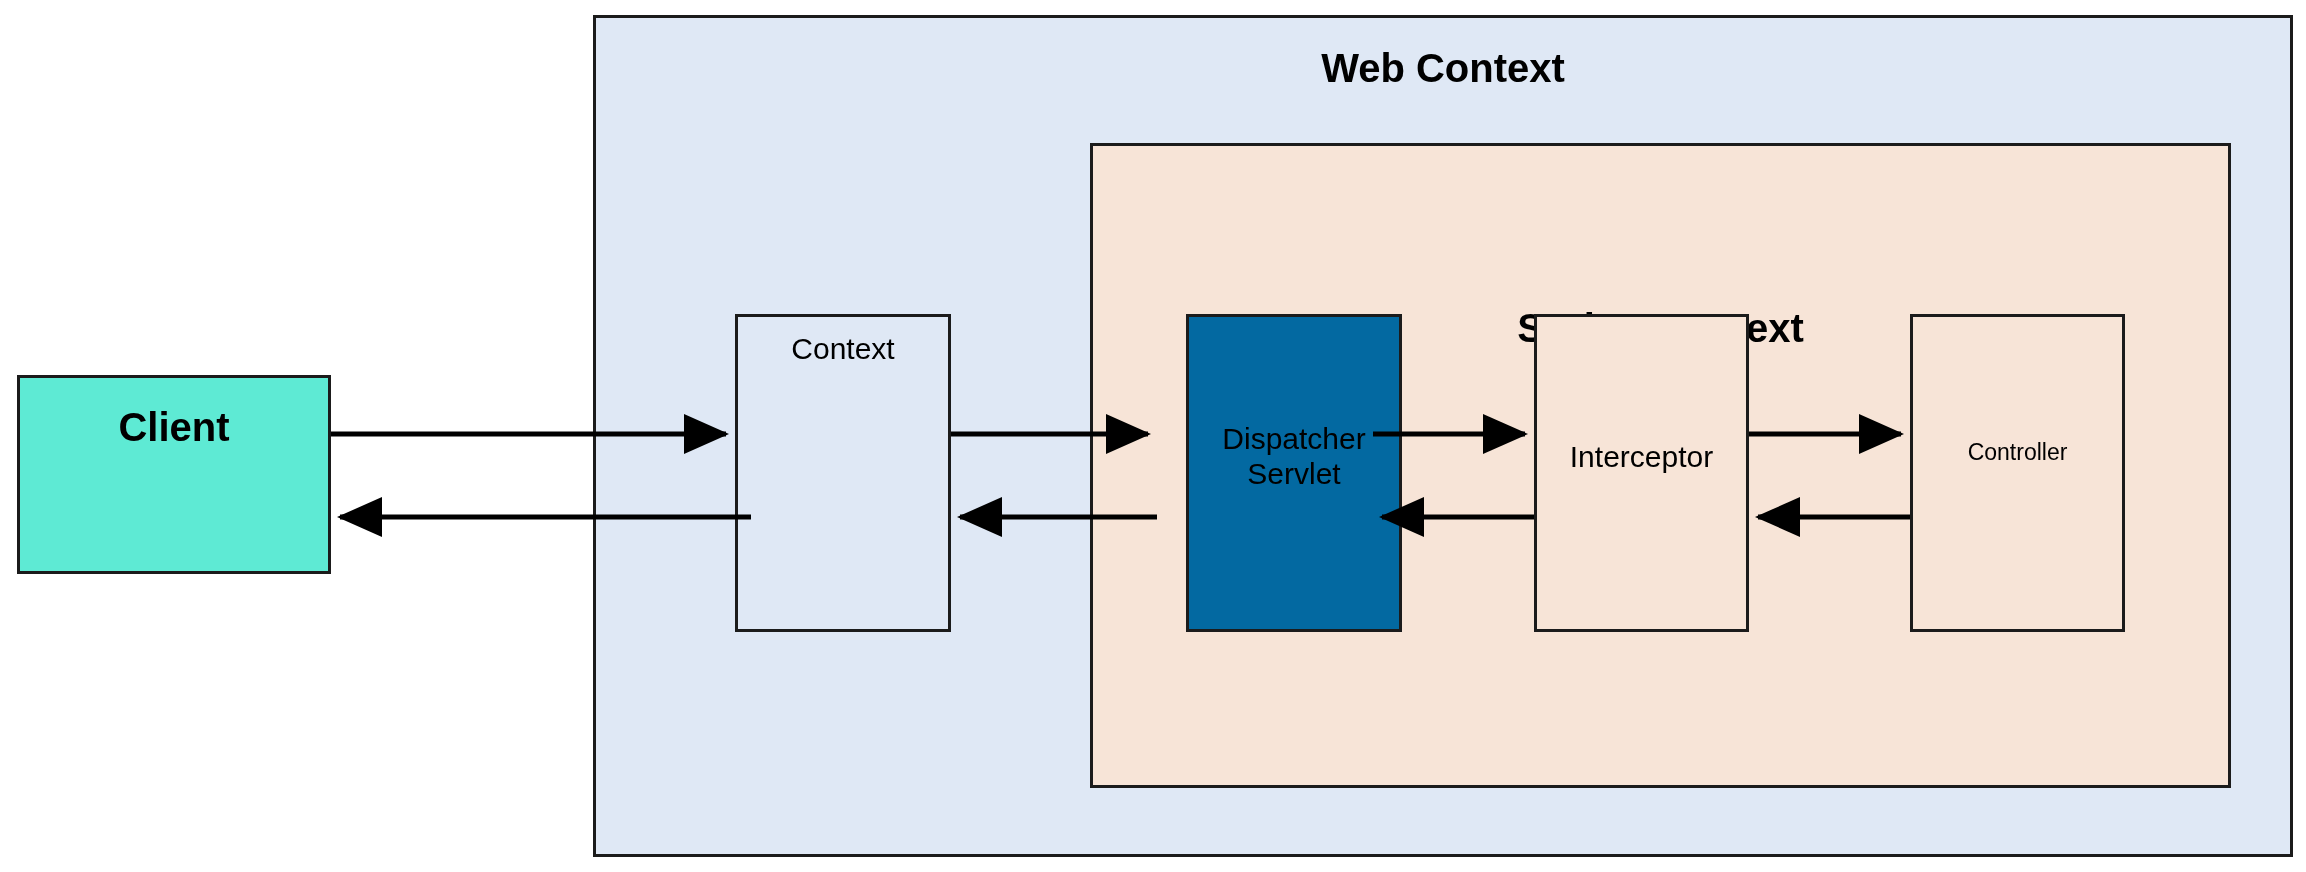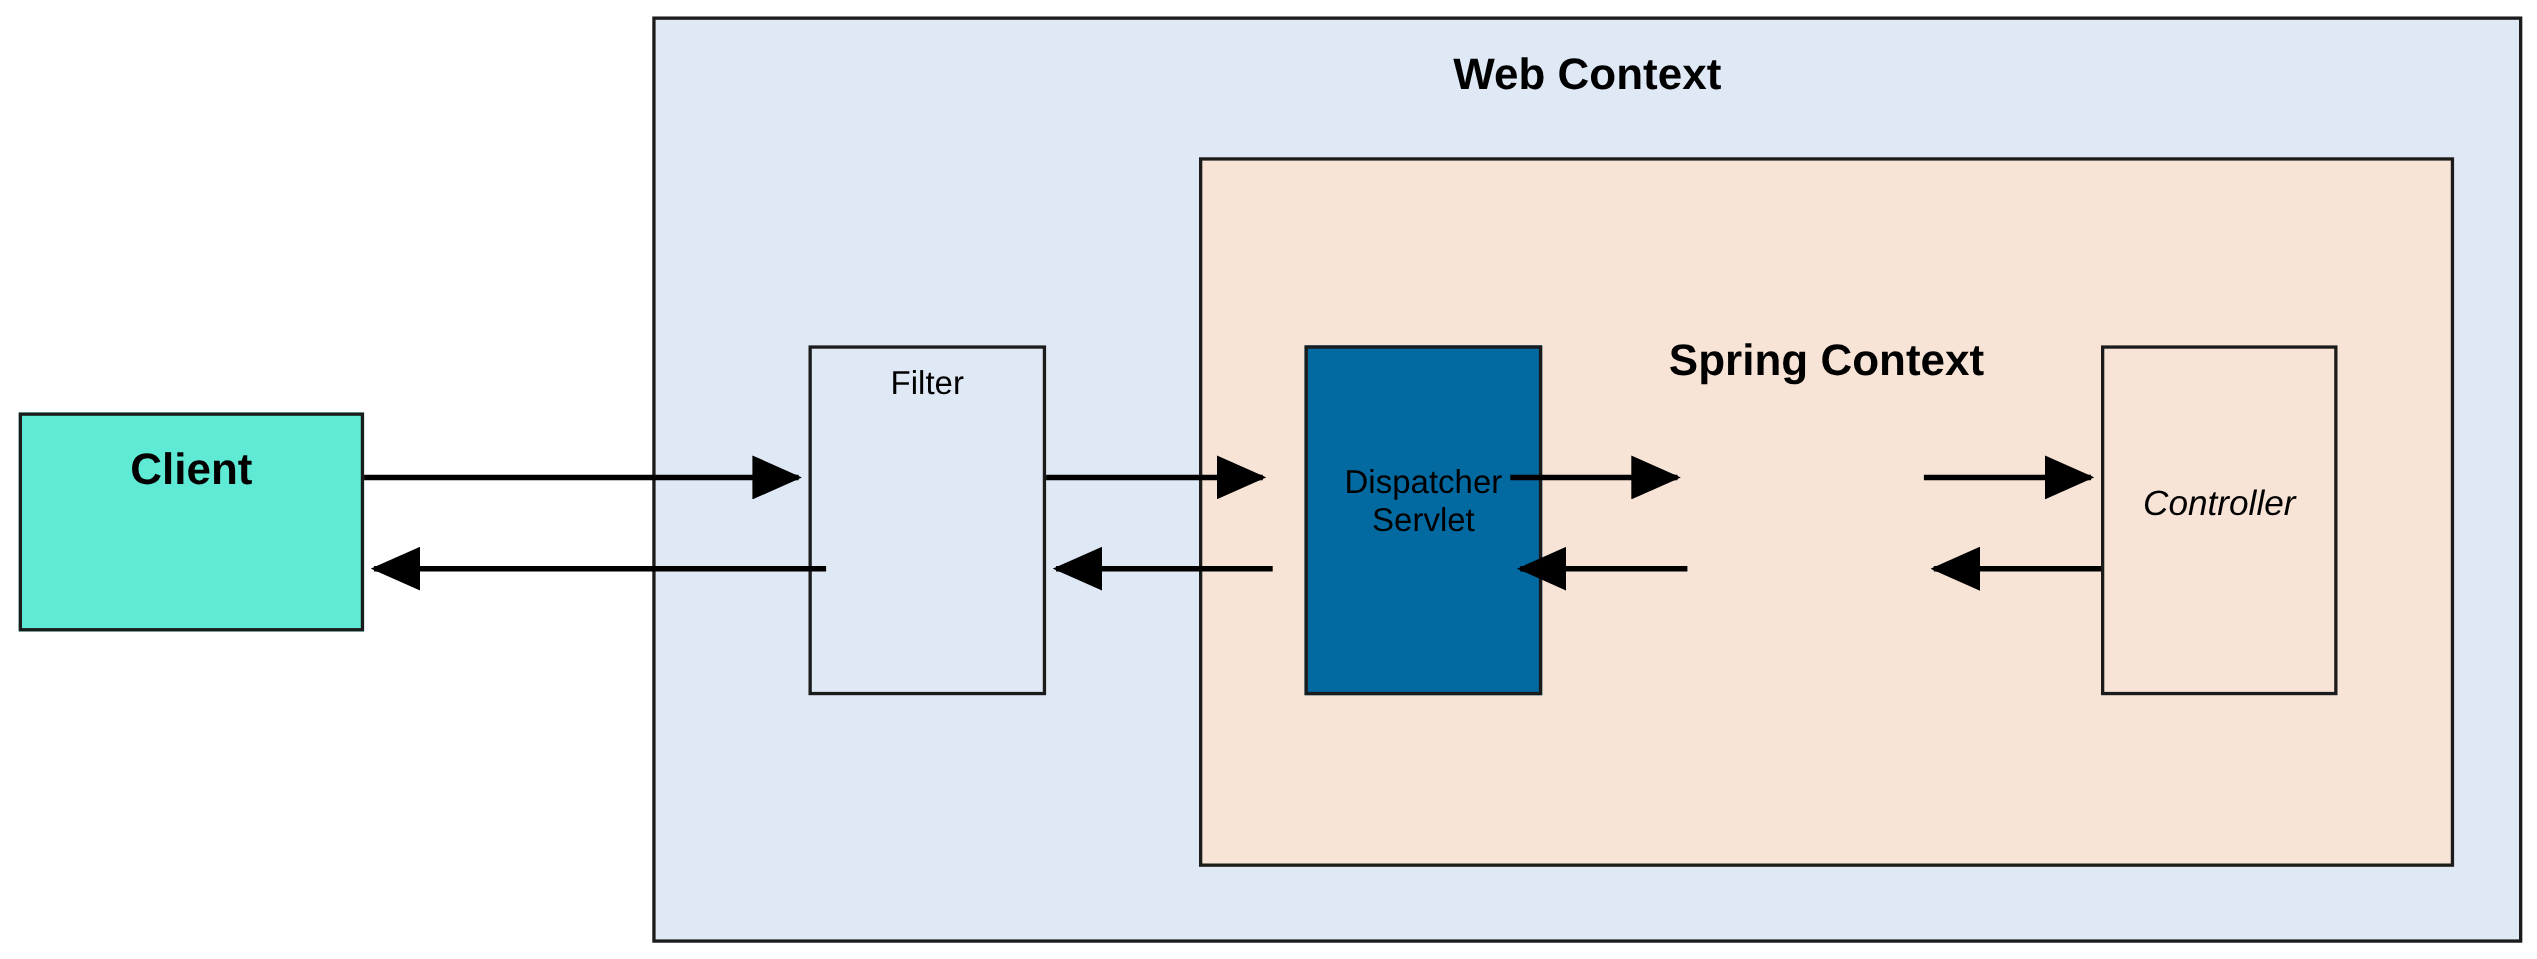--- a/index.html
+++ b/index.html
@@ -124,22 +124,21 @@
 
   #controller {
     left: 1910px;
     top: 314px;
     width: 215px;
     height: 318px;
     background: #f7e4d7;
   }
   #controller-label {
     top: 122px;
-    font-size: 32px;
-    font-style: italic;
+    font-size: 23px;
   }
 
   
   #arrow-layer {
     position: absolute;
     left: 0;
     top: 0;
     width: 2306px;
     height: 872px;
     pointer-events: none;
@@ -156,28 +155,31 @@
 
   <div class="region" id="spring-context">
     <div class="region-title" id="spring-context-title">Spring Context</div>
   </div>
 
   <div class="node" id="client">
     <div class="node-label" id="client-label">Client</div>
   </div>
 
   <div class="node" id="filter">
-    <div class="node-label" id="filter-label">Filter</div>
+    <div class="node-label" id="filter-label">Context</div>
   </div>
 
   <div class="node" id="dispatcher-servlet">
     <div class="node-label" id="dispatcher-servlet-label">Dispatcher
 Servlet</div>
   </div>
 
+  <div class="node" id="interceptor">
+    <div class="node-label" id="interceptor-label">Interceptor</div>
+  </div>
 
   <div class="node" id="controller">
     <div class="node-label" id="controller-label">Controller</div>
   </div>
 
   <svg id="arrow-layer" viewBox="0 0 2306 872">
     <defs>
       <marker id="head-r" markerWidth="9" markerHeight="8" refX="8.4" refY="4" orient="auto" markerUnits="strokeWidth">
         <path d="M0,0 L9,4 L0,8 z" fill="#000000"></path>
       </marker>

